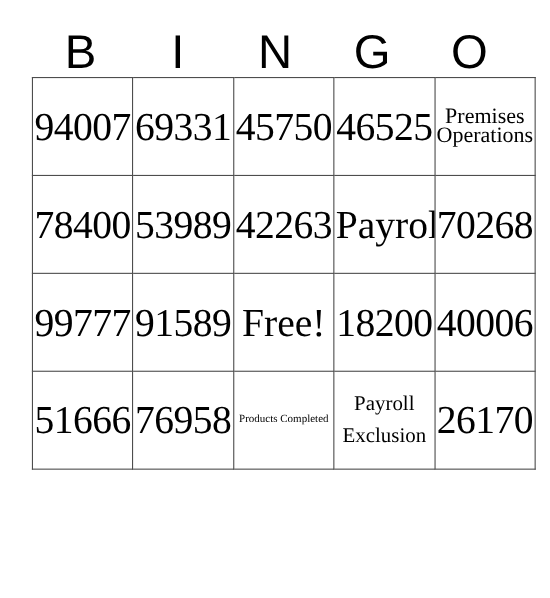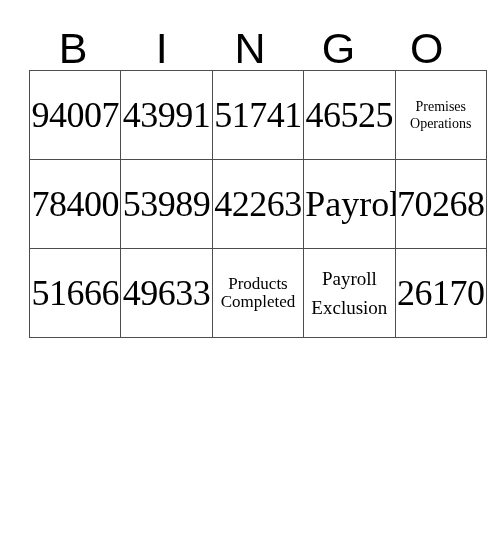--- a/index.html
+++ b/index.html
@@ -66,22 +66,22 @@
     width: 100%;
     text-align: center;
     color: #000000;
     font-weight: 400;
   }
 
   
   .size-xl   { font-size: 36px; line-height: 40px; letter-spacing: -0.5px; }
   .size-lg   { font-size: 36px; line-height: 40px; }
   .size-md   { font-size: 19px; line-height: 29px; }
-  .size-sm   { font-size: 17px; line-height: 18px; }
-  .size-xs   { font-size: 14px; line-height: 17px; }
+  .size-sm   { font-size: 10px; line-height: 18px; }
+  .size-xs   { font-size: 20px; line-height: 17px; }
 </style>
 </head>
 <body>
 
 <div id="bingo-card">
 
   <div id="bingo-header">
     <div class="header-cell">B</div>
     <div class="header-cell">I</div>
     <div class="header-cell">N</div>
@@ -89,24 +89,24 @@
     <div class="header-cell">O</div>
   </div>
 
   <table id="bingo-grid">
     <tbody>
       <tr>
         <td class="cell">
             <span class="cell-text size-xl">94007</span>
           </td>
         <td class="cell">
-            <span class="cell-text size-xl">43991</span>
+            <span class="cell-text size-xl">69331</span>
           </td>
         <td class="cell">
-            <span class="cell-text size-xl">51741</span>
+            <span class="cell-text size-xl">45750</span>
           </td>
         <td class="cell">
             <span class="cell-text size-xl">46525</span>
           </td>
         <td class="cell">
             <span class="cell-text size-xs">Premises Operations</span>
           </td>
       </tr>
       <tr>
         <td class="cell">
@@ -120,24 +120,41 @@
           </td>
         <td class="cell">
             <span class="cell-text size-lg">Payroll</span>
           </td>
         <td class="cell">
             <span class="cell-text size-xl">70268</span>
           </td>
       </tr>
       <tr>
         <td class="cell">
+            <span class="cell-text size-xl">99777</span>
+          </td>
+        <td class="cell">
+            <span class="cell-text size-xl">91589</span>
+          </td>
+        <td class="cell">
+            <span class="cell-text size-lg">Free!</span>
+          </td>
+        <td class="cell">
+            <span class="cell-text size-xl">18200</span>
+          </td>
+        <td class="cell">
+            <span class="cell-text size-xl">40006</span>
+          </td>
+      </tr>
+      <tr>
+        <td class="cell">
             <span class="cell-text size-xl">51666</span>
           </td>
         <td class="cell">
-            <span class="cell-text size-xl">49633</span>
+            <span class="cell-text size-xl">76958</span>
           </td>
         <td class="cell">
             <span class="cell-text size-sm">Products Completed</span>
           </td>
         <td class="cell">
             <span class="cell-text size-md">Payroll Exclusion</span>
           </td>
         <td class="cell">
             <span class="cell-text size-xl">26170</span>
           </td>

